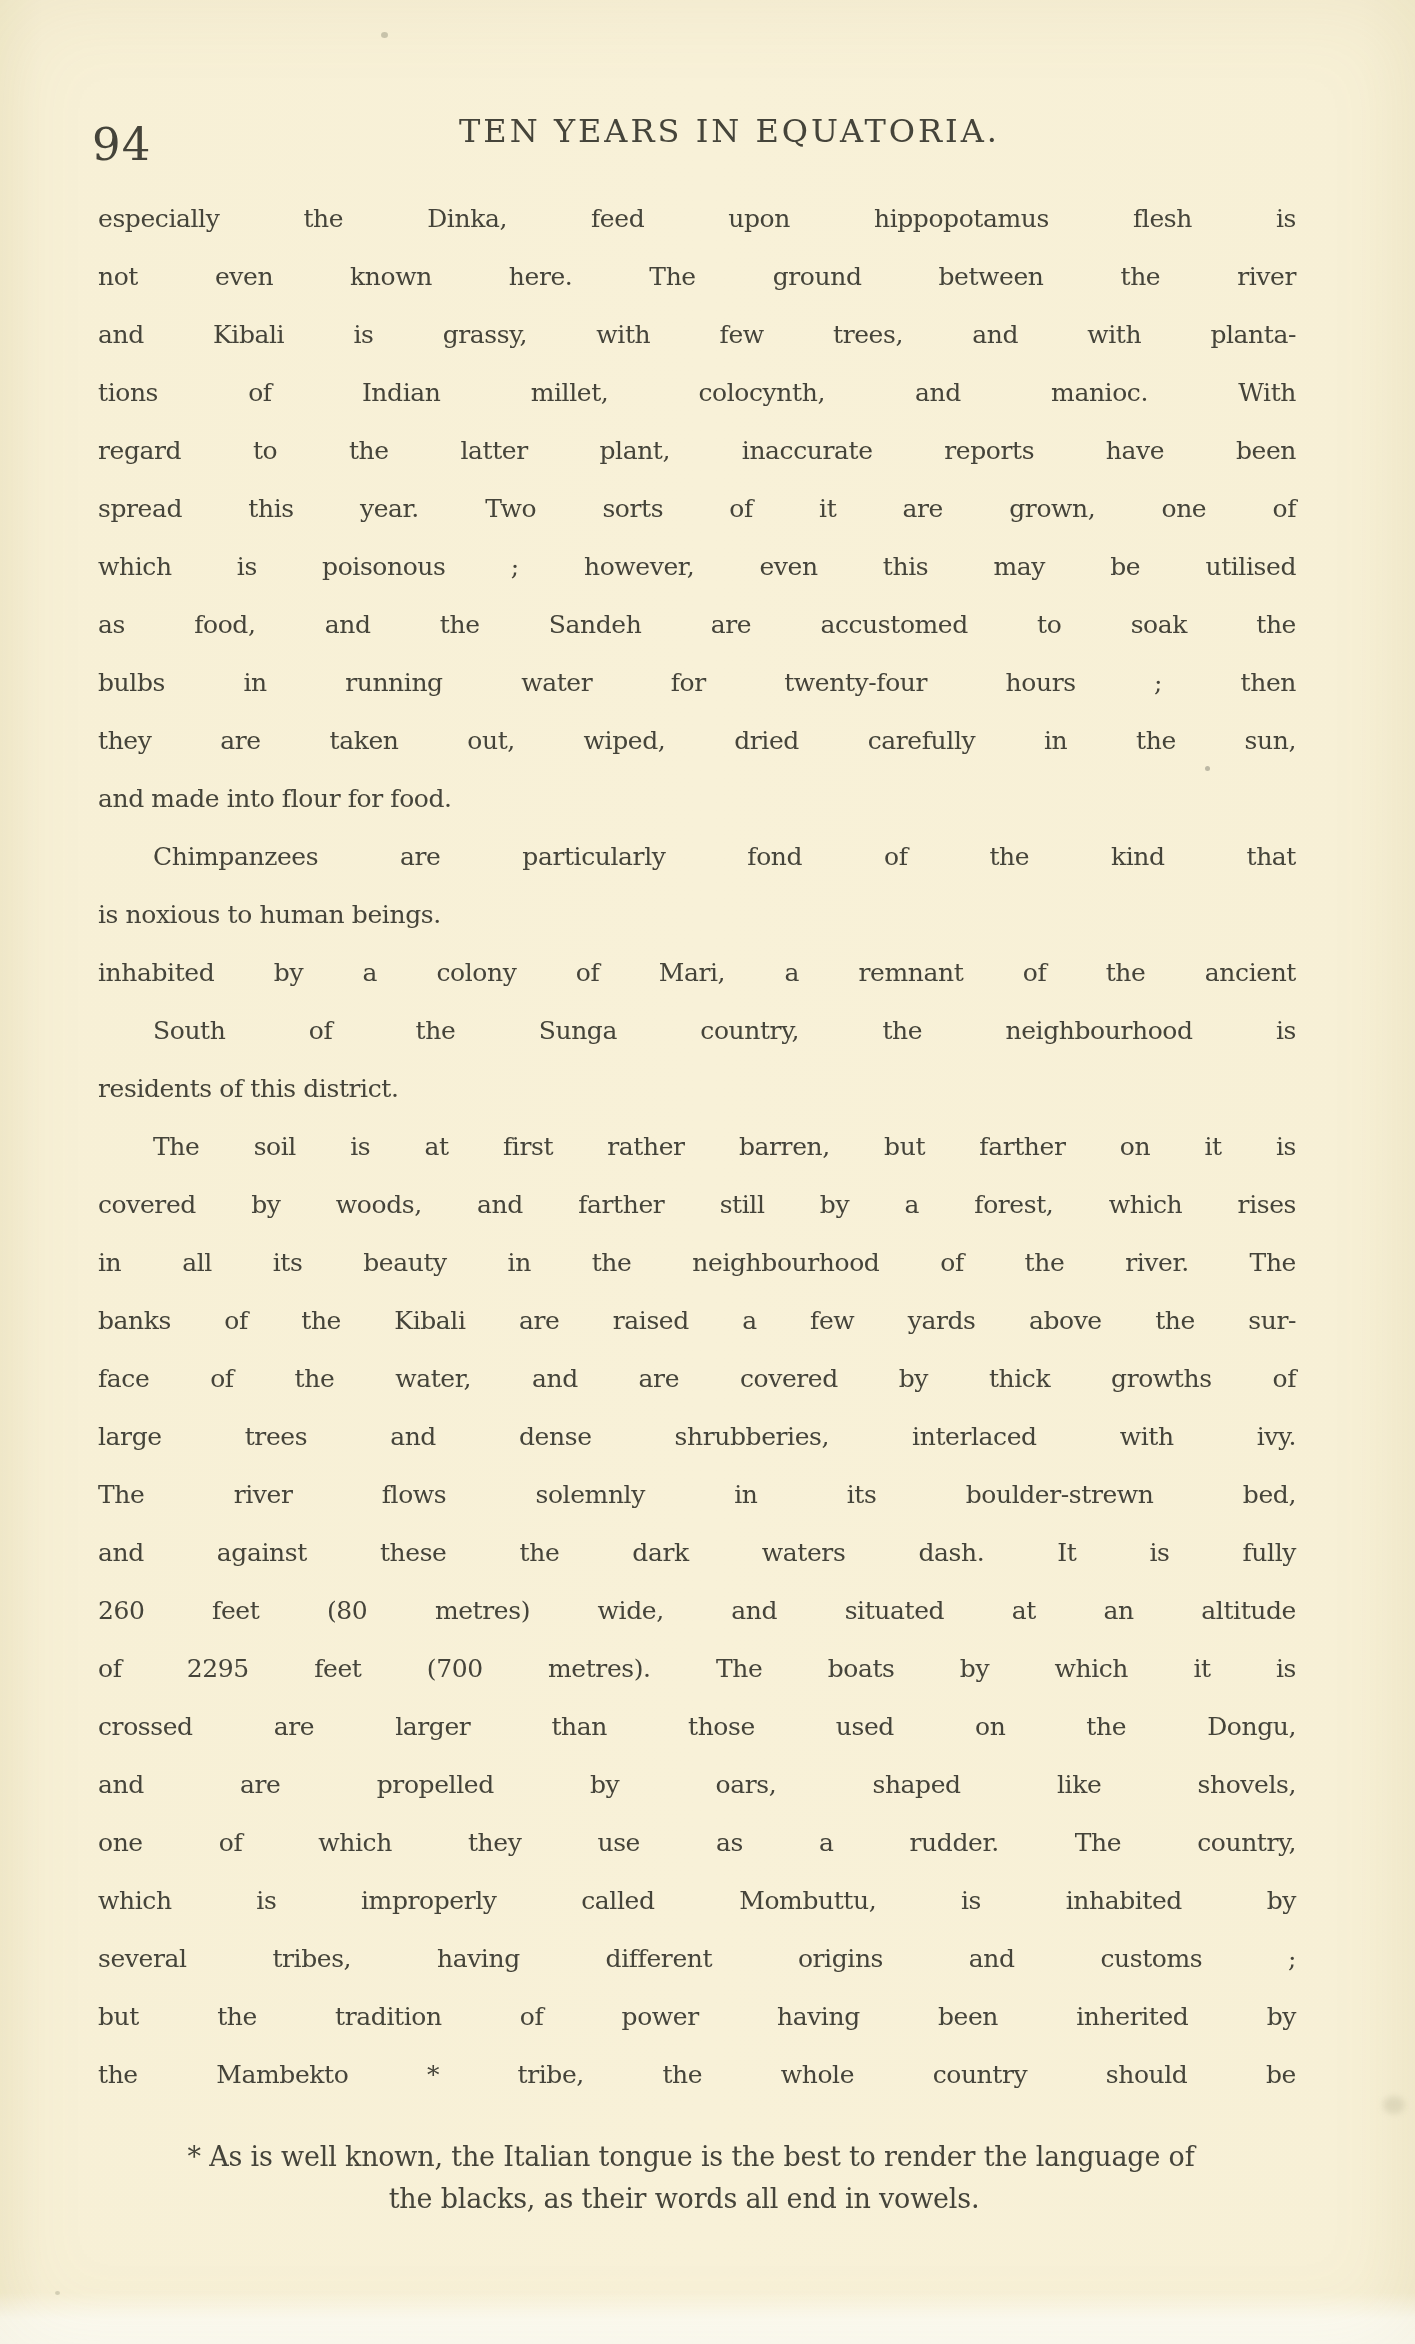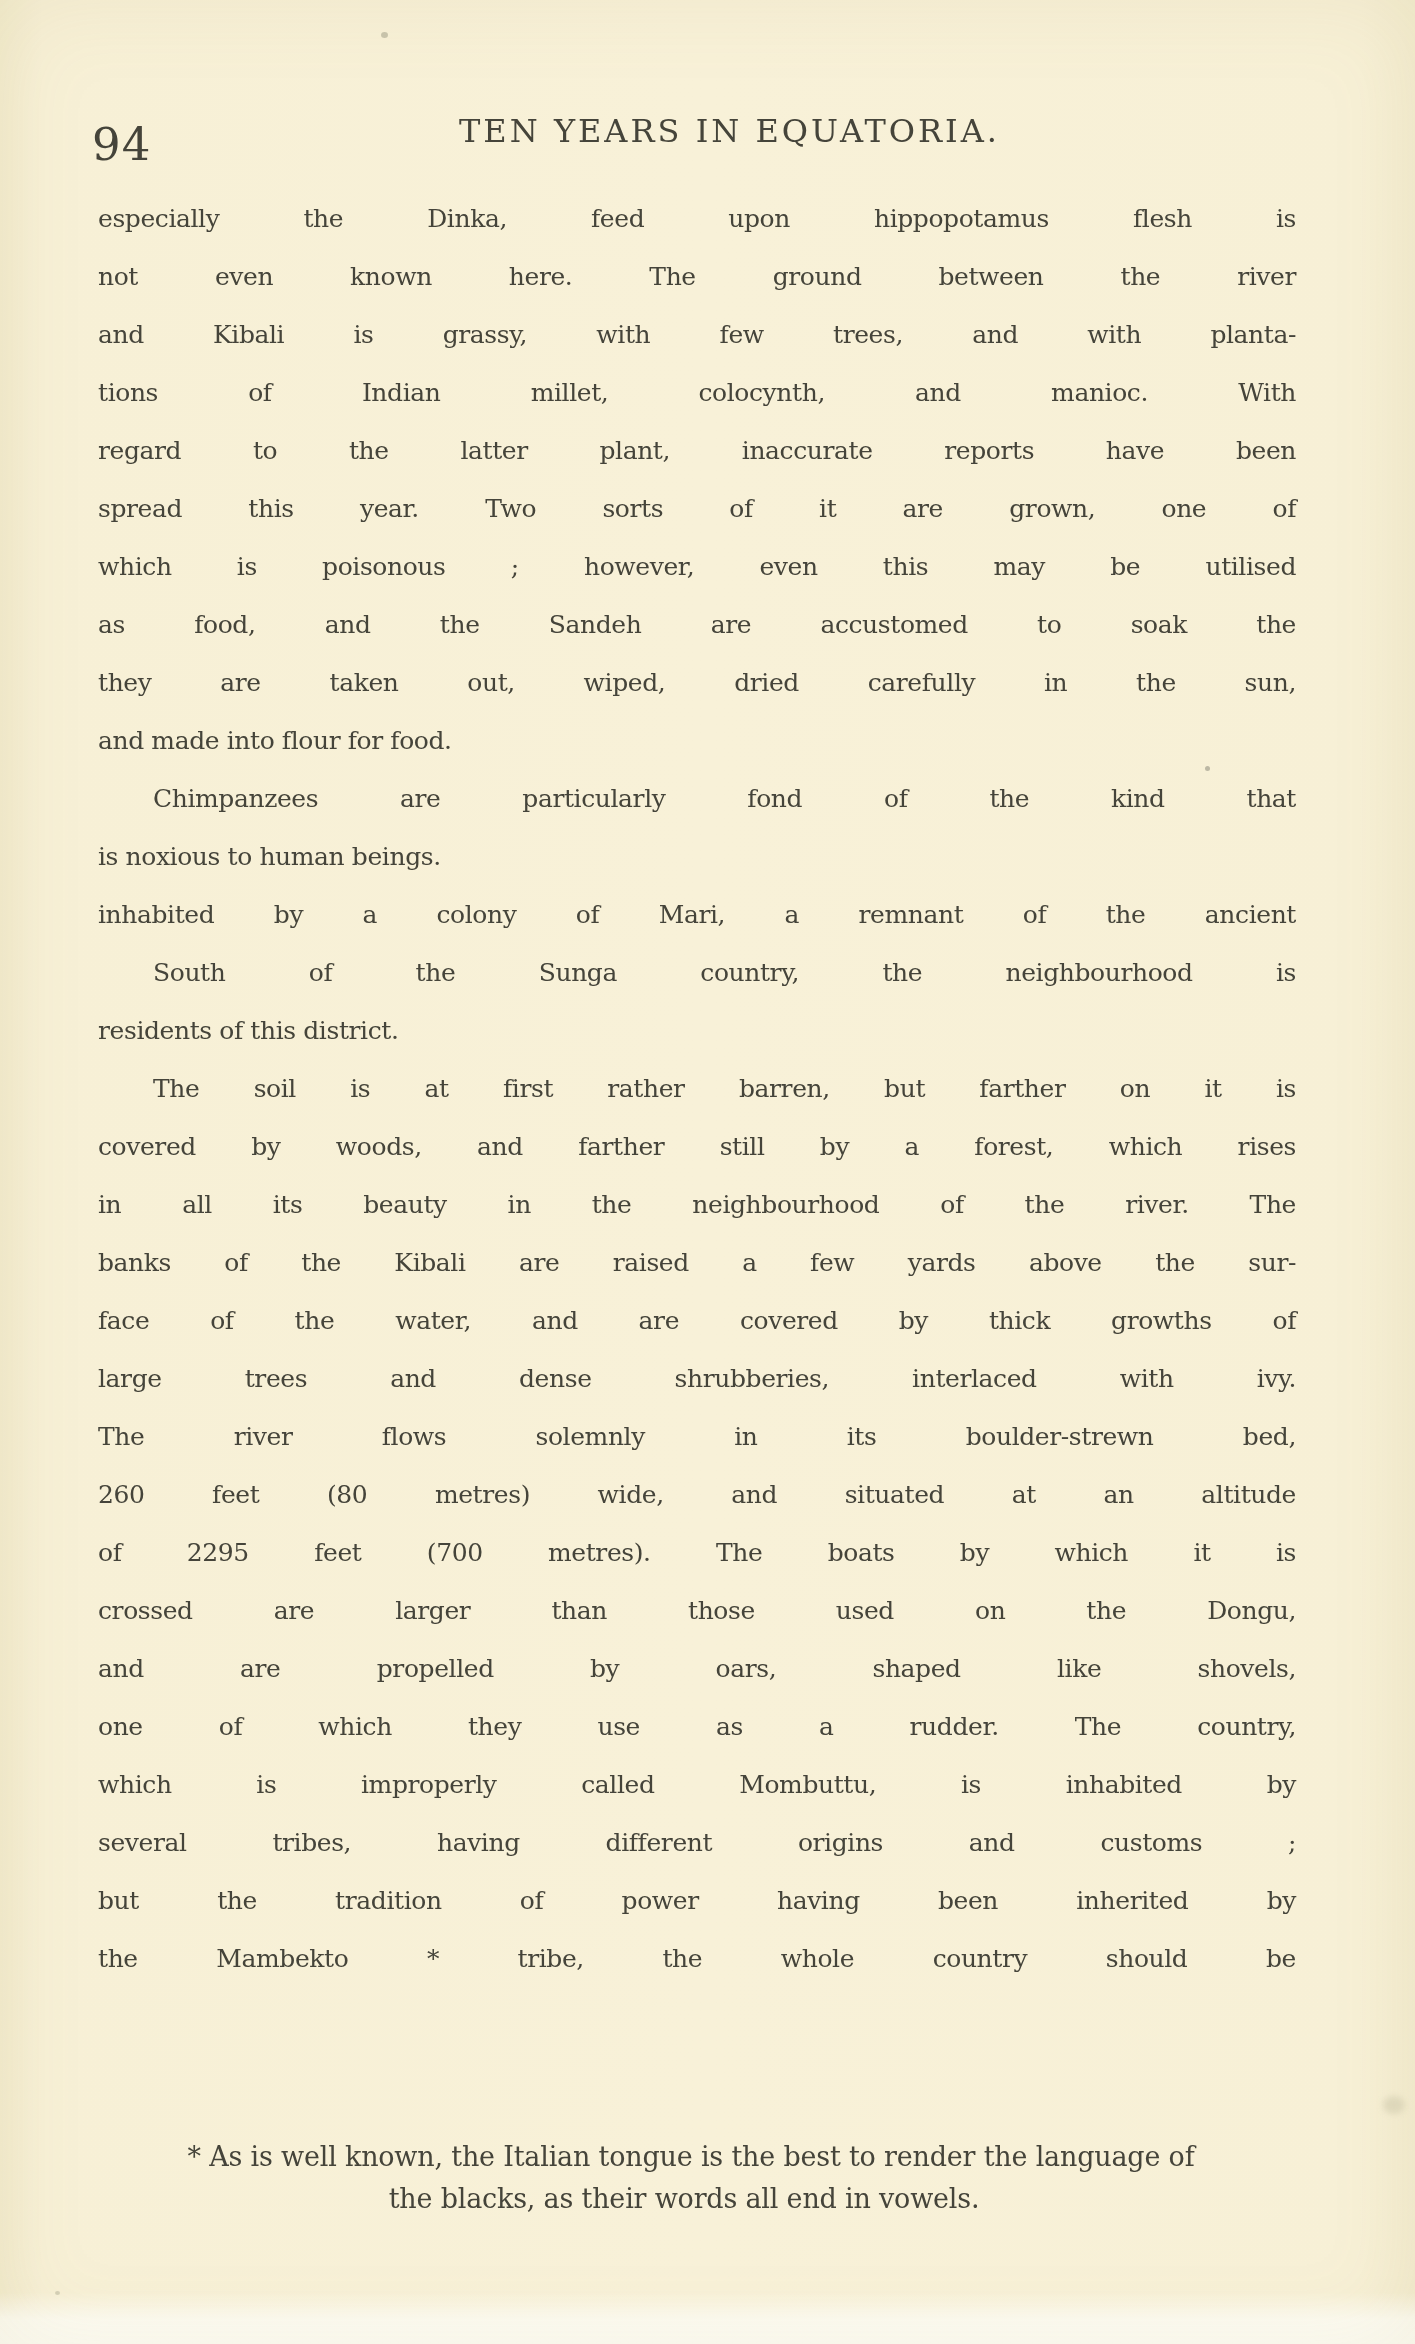--- a/index.html
+++ b/index.html
@@ -90,34 +90,36 @@
 
   <div class="body">
       <div class="line">especially the Dinka, feed upon hippopotamus flesh is</div>
       <div class="line">not even known here. The ground between the river</div>
       <div class="line">and Kibali is grassy, with few trees, and with planta-</div>
       <div class="line">tions of Indian millet, colocynth, and manioc. With</div>
       <div class="line">regard to the latter plant, inaccurate reports have been</div>
       <div class="line">spread this year. Two sorts of it are grown, one of</div>
       <div class="line">which is poisonous ; however, even this may be utilised</div>
       <div class="line">as food, and the Sandeh are accustomed to soak the</div>
+      <div class="line">bulbs in running water for twenty-four hours ; then</div>
       <div class="line">they are taken out, wiped, dried carefully in the sun,</div>
       <div class="line endline">and made into flour for food.</div>
       <div class="line indent">Chimpanzees are particularly fond of the kind that</div>
       <div class="line endline">is noxious to human beings.</div>
       <div class="line">inhabited by a colony of Mari, a remnant of the ancient</div>
       <div class="line indent">South of the Sunga country, the neighbourhood is</div>
       <div class="line endline">residents of this district.</div>
       <div class="line indent">The soil is at first rather barren, but farther on it is</div>
       <div class="line">covered by woods, and farther still by a forest, which rises</div>
       <div class="line">in all its beauty in the neighbourhood of the river. The</div>
       <div class="line">banks of the Kibali are raised a few yards above the sur-</div>
       <div class="line">face of the water, and are covered by thick growths of</div>
       <div class="line">large trees and dense shrubberies, interlaced with ivy.</div>
       <div class="line">The river flows solemnly in its boulder-strewn bed,</div>
+      <div class="line">and against these the dark waters dash. It is fully</div>
       <div class="line">260 feet (80 metres) wide, and situated at an altitude</div>
       <div class="line">of 2295 feet (700 metres). The boats by which it is</div>
       <div class="line">crossed are larger than those used on the Dongu,</div>
       <div class="line">and are propelled by oars, shaped like shovels,</div>
       <div class="line">one of which they use as a rudder. The country,</div>
       <div class="line">which is improperly called Mombuttu, is inhabited by</div>
       <div class="line">several tribes, having different origins and customs ;</div>
       <div class="line">but the tradition of power having been inherited by</div>
       <div class="line">the Mambekto * tribe, the whole country should be</div>
     </div>

